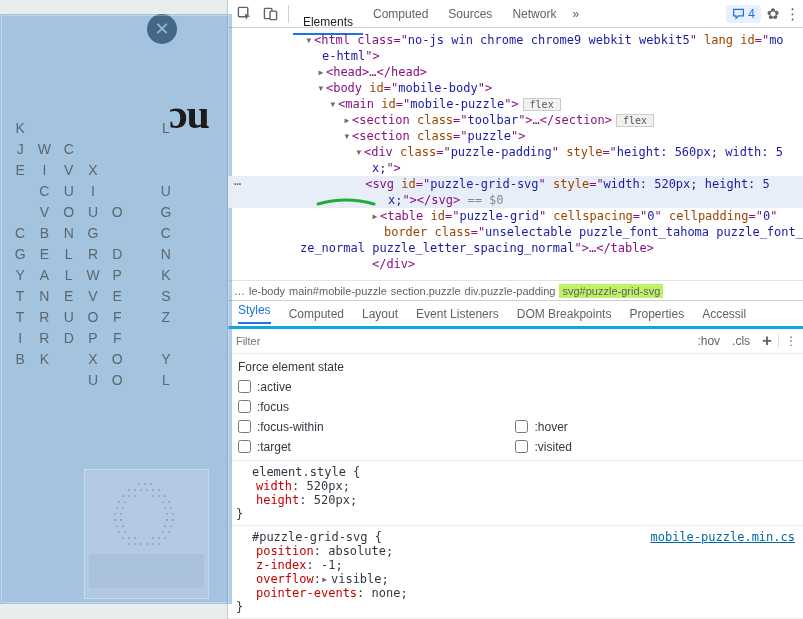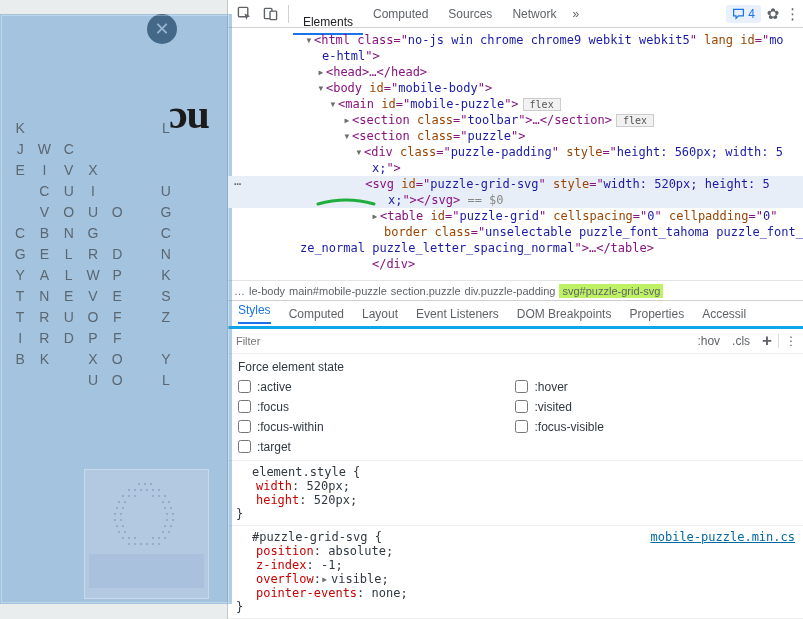--- a/index.html
+++ b/index.html
@@ -47,21 +47,21 @@
   
   .stabs { display:flex; align-items:center; height:28px; border-bottom:3px solid #0ea5e9; font-size:12px; color:#5f6368; gap:18px; padding:0 10px; overflow:hidden;}
   .stabs .stab { cursor:pointer; }
   .stabs .stab.active { color:#1a73e8; border-bottom:2px solid #1a73e8; padding-bottom:5px; }
   .filter-row { display:flex; align-items:center; height:26px; border-bottom:1px solid #eee; }
   .filter-row input { flex:1; border:none; padding:4px 8px; font-size:11px; color:#888; outline:none; }
   .filter-row .btn { color:#5f6368; font-size:12px; padding:0 6px; cursor:pointer; }
   .filter-row .plus { font-size:17px; font-weight:bold; }
   .force-block { border-bottom:1px solid #eee; padding:6px 10px; font-size:12px; color:#303942; }
   .force-title { margin-bottom:6px; }
-  .force-grid { display:flex; }
+  .force-grid { display:flex;align-items:flex-end; }
   .force-col { flex:1; display:flex; flex-direction:column; gap:6px; }
   .force-col label { display:flex; align-items:center; gap:6px; cursor:pointer; }
   .force-col input { width:13px; height:13px; }
   .css-block { font-family:Menlo,Consolas,monospace; font-size:12px; padding:4px 8px; border-bottom:1px solid #eee; color:#303942; }
   .css-block .selname { color:#303942;margin-left:16px; }
   .css-block .prop { padding-left:20px; }
   .css-block .pn { color:#c80000; }
   .css-block .pv { color:#303942; }
   .css-block .src { float:right; color:#0369a1; text-decoration:underline; cursor:pointer; }
   .css-block .tri { color:#6e6e6e; display:inline-block; width:10px; }
@@ -363,24 +363,20 @@
         </div>
         <div class="force-col">
           <label>
               <input type="checkbox" style="">
               <span>:hover</span>
             </label>
           <label>
               <input type="checkbox" style="">
               <span>:visited</span>
             </label>
-          <label>
-              <input type="checkbox" style="">
-              <span>:focus-visible</span>
-            </label>
         </div>
       </div>
     </div>
 
     <div class="css-block">
       <div><span class="selname">element.style</span> {</div>
       <div class="prop"><span class="pn">width</span>: <span class="pv">520px</span>;</div>
       <div class="prop"><span class="pn">height</span>: <span class="pv">520px</span>;</div>
       <div>}</div>
     </div>

